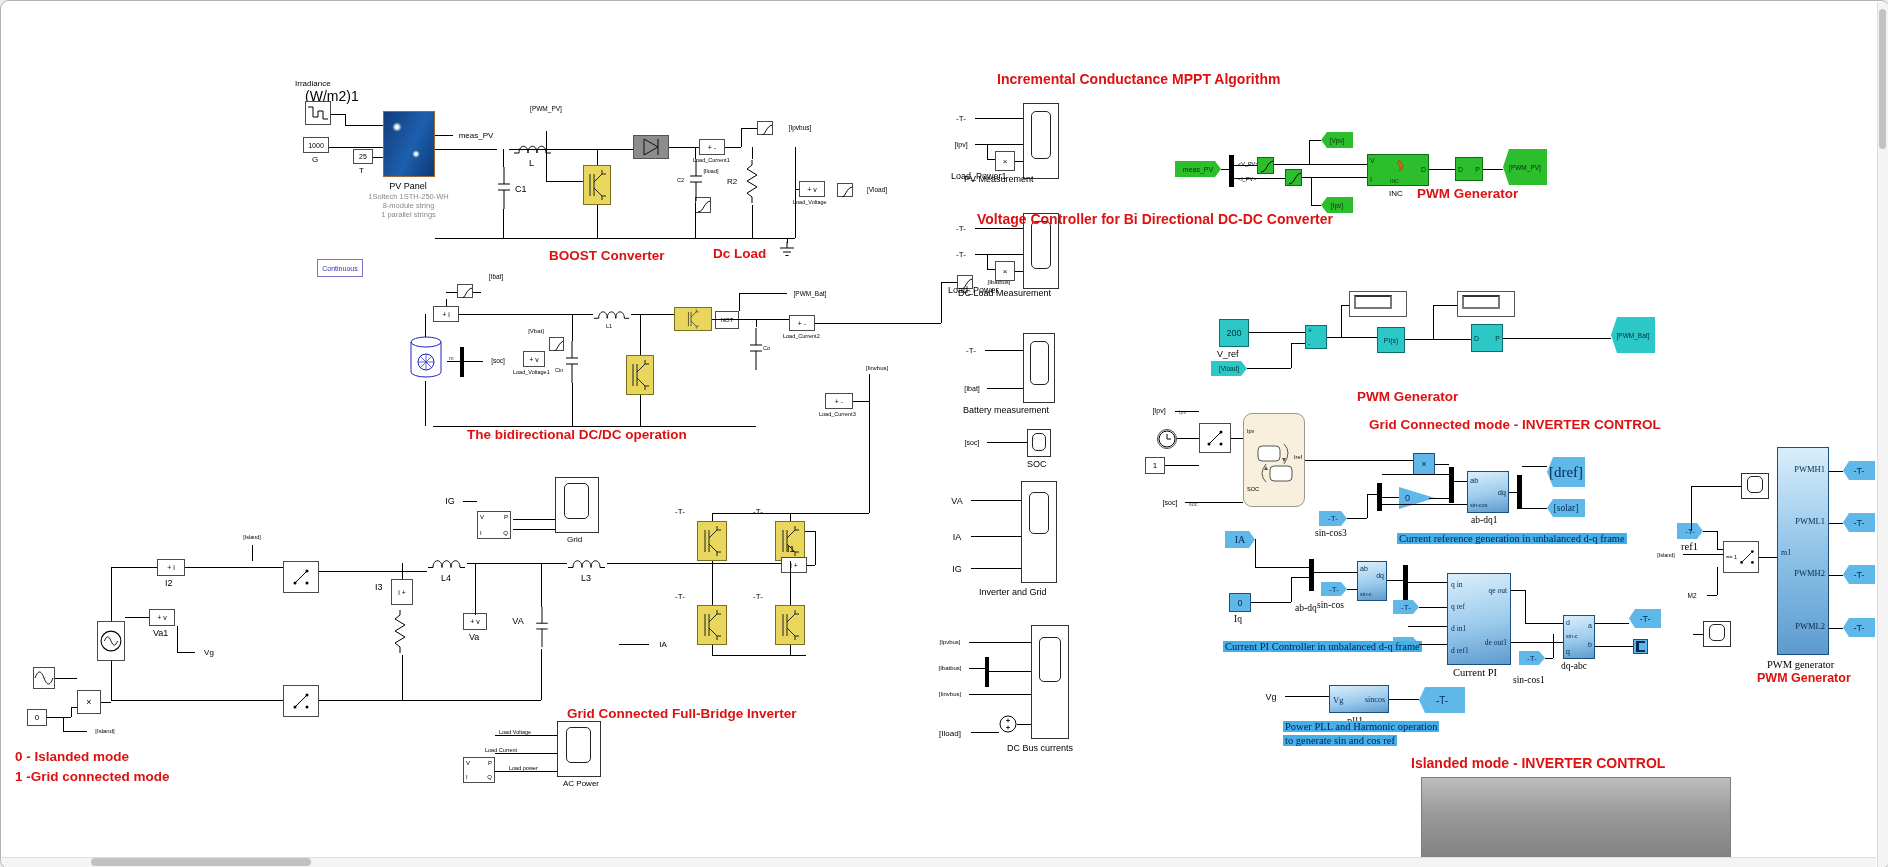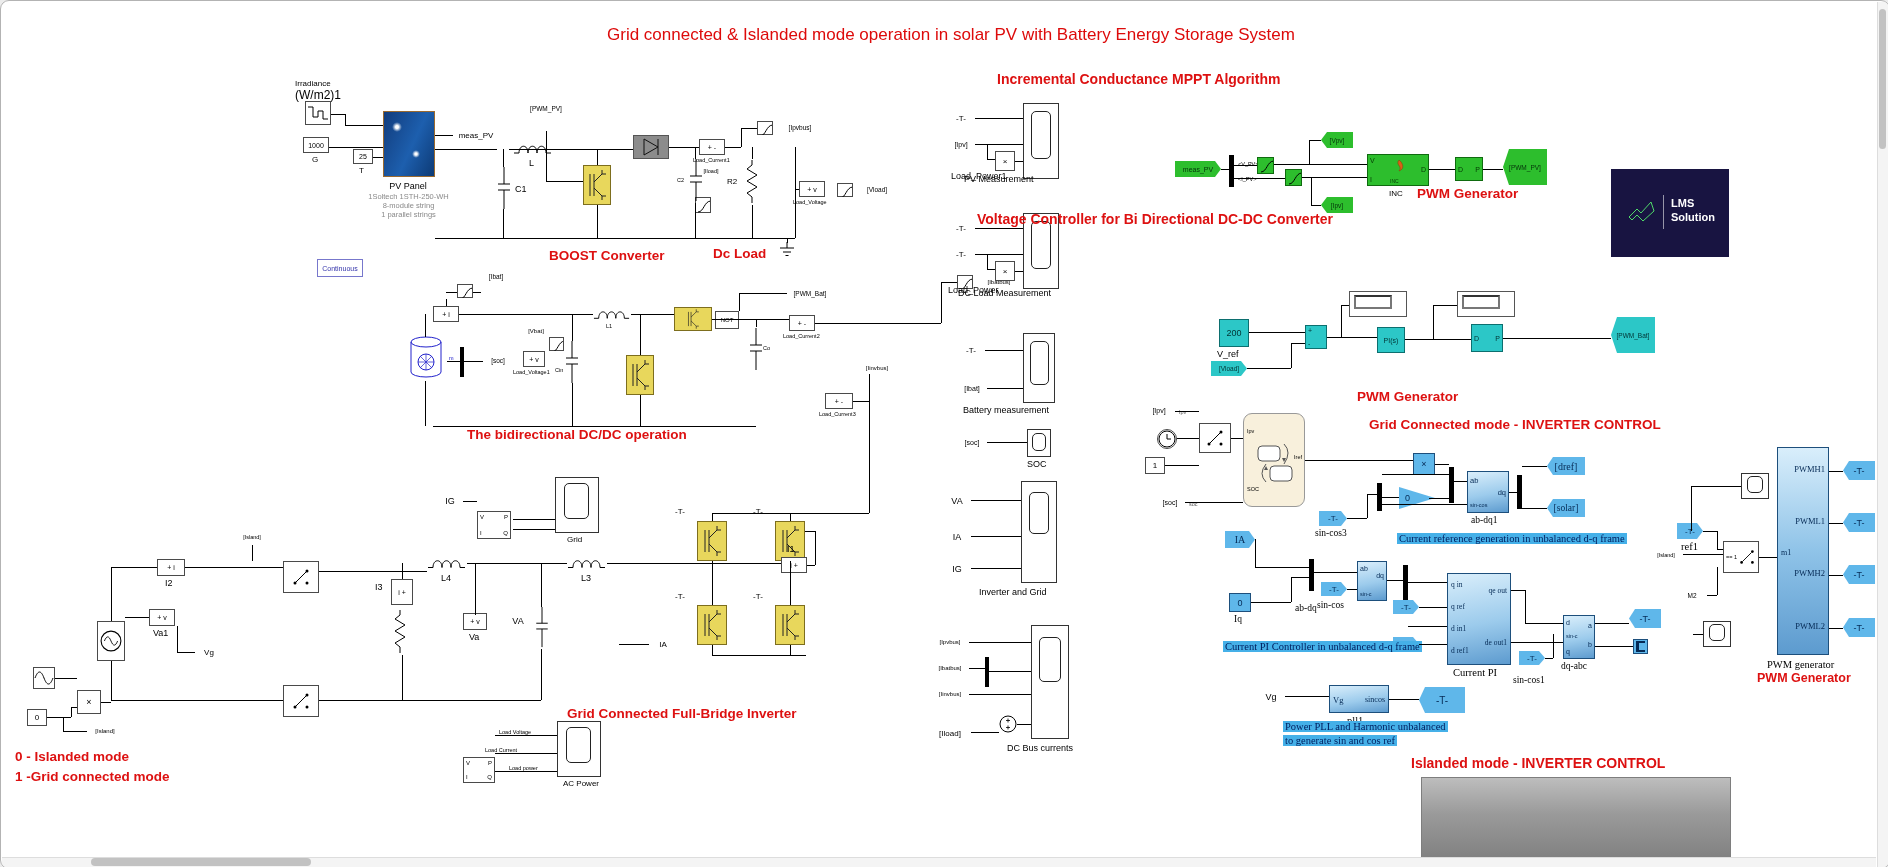--- a/index.html
+++ b/index.html
@@ -101,24 +101,23 @@
         <rect x="14" y="26" width="22" height="15" rx="4" stroke="#555" fill="#fff"></rect>
     <rect x="26" y="46" width="22" height="15" rx="4" stroke="#555" fill="#fff"></rect>
     <path d="M40 24 q8 8 0 20 M22 62 q-8 -8 0 -18" stroke="#555" fill="none"></path>
     <path d="M40 42 l-2 -4 4 0 z M22 46 l-2 4 4 0 z" fill="#555"></path>
       </g>
 </defs>
 </svg>
 
 <div id="stage">
 
-  <div class="lbl" style="left:500px;top:24px;width:900px;text-align:center;font-size:17px;color:#dd0b0b">Grid connected &amp; Islanded mode operation in solar PV with Battery Energy Storage System</div>
 
   <div class="lbl" style="left:294px;top:78px;font-size:8px">Irradiance</div>
-  <div class="lbl" style="left:294px;top:87px;font-size:12px">(W/m2)1</div>
+  <div class="lbl" style="left:304px;top:87px;font-size:14px">(W/m2)1</div>
   <div class="blk" style="left:304px;top:100px;width:26px;height:24px">
       <svg width="22" height="20">
         <use href="#stairw"></use>
       </svg>
     </div>
   <div class="blk" style="left:302px;top:136px;width:26px;height:16px;font-size:7px">1000</div>
   <div class="lbl" style="left:311px;top:154px;font-size:8px">G</div>
   <div class="blk" style="left:352px;top:148px;width:20px;height:15px;font-size:7px">25</div>
   <div class="lbl" style="left:358px;top:165px;font-size:8px">T</div>
   <div class="pv" style="left:382px;top:110px;width:52px;height:66px">
@@ -586,28 +585,20 @@
   <i class="w" style="left:1233px;top:177px;width:51px;height:1px"></i>
   <i class="w" style="left:1273px;top:163px;width:93px;height:1px"></i>
   <i class="w" style="left:1308px;top:139px;width:1px;height:24px"></i>
   <i class="w" style="left:1308px;top:139px;width:12px;height:1px"></i>
   <i class="w" style="left:1301px;top:176px;width:65px;height:1px"></i>
   <i class="w" style="left:1310px;top:176px;width:1px;height:28px"></i>
   <i class="w" style="left:1310px;top:204px;width:10px;height:1px"></i>
   <i class="w" style="left:1428px;top:168px;width:26px;height:1px"></i>
   <i class="w" style="left:1482px;top:168px;width:20px;height:1px"></i>
 
-  <div style="position:absolute;left:1610px;top:168px;width:118px;height:88px;background:#181441">
-    <svg width="30" height="26" viewBox="0 0 30 26" style="position:absolute;left:16px;top:30px">
-      <path d="M2 18 L10 10 L14 14 L24 3 L27 12 L16 22 L10 16 L5 21 Z" fill="none" stroke="#4fd86a" stroke-width="1"></path>
-    </svg>
-    <div style="position:absolute;left:52px;top:26px;width:1px;height:34px;background:rgba(255,255,255,.55)"></div>
-    <div class="lbl" style="left:60px;top:28px;color:#fff;font-weight:bold;font-size:11px">LMS</div>
-    <div class="lbl" style="left:60px;top:42px;color:#fff;font-weight:bold;font-size:11px">Solution</div>
-  </div>
 
   <div class="red" style="left:976px;top:210px;font-size:14px">Voltage Controller for Bi Directional DC-DC Converter</div>
   <div class="blk cblk" style="left:1218px;top:318px;width:30px;height:28px;font-size:9px">200</div>
   <div class="lbl" style="left:1216px;top:348px">V_ref</div>
   <div class="tag fr cyan" style="left:1210px;top:360px;width:36px;height:15px;font-size:6.5px">[Vload]</div>
   <div class="blk cblk" style="left:1304px;top:324px;width:22px;height:24px">
     <span class="port" style="left:2px;top:1px">+</span>
     <span class="port" style="left:2px;bottom:1px">-</span>
   </div>
   <div class="disp" style="left:1348px;top:290px;width:58px;height:26px">
@@ -665,21 +656,21 @@
   <div class="blk" style="left:1412px;top:452px;width:22px;height:22px;background:#5fb7ea;border-color:#1d4f7c;color:#052a55;font-size:9px">×</div>
   <div class="tag blue" style="left:1398px;top:486px;width:30px;height:22px;clip-path:polygon(0 0,100% 50%,0 100%);justify-content:flex-start;padding-left:6px;font-size:9px">0</div>
   <div class="mux" style="left:1448px;top:466px;width:5px;height:36px"></div>
   <div class="blk bblk" style="left:1466px;top:470px;width:42px;height:42px">
     <span class="port" style="left:2px;top:4px;font-size:7.5px">ab</span>
     <span class="port" style="left:2px;bottom:4px;font-size:5.5px">sin-cos</span>
     <span class="port" style="right:2px;top:16px;font-size:7.5px">dq</span>
   </div>
   <div class="slbl" style="left:1470px;top:514px">ab-dq1</div>
   <div class="mux" style="left:1516px;top:474px;width:5px;height:34px"></div>
-  <div class="tag gt blue" style="left:1546px;top:456px;width:38px;height:18px;font-size:10px;font-family:'Liberation Serif',serif">[dref]</div>
+  <div class="tag gt blue" style="left:1546px;top:456px;width:38px;height:30px;font-size:15px;font-family:'Liberation Serif',serif">[dref]</div>
   <div class="tag gt blue" style="left:1546px;top:498px;width:38px;height:18px;font-size:9.5px;font-family:'Liberation Serif',serif">[solar]</div>
   <div class="note" style="left:1396px;top:532px">Current reference generation in unbalanced d-q frame</div>
   <div class="tag fr blue" style="left:1224px;top:530px;width:30px;height:17px;font-size:10px;font-family:'Liberation Serif',serif">IA</div>
   <div class="blk" style="left:1228px;top:592px;width:22px;height:19px;background:#5fb7ea;border-color:#1d4f7c;color:#052a55;font-size:9px">0</div>
   <div class="slbl" style="left:1233px;top:613px">Iq</div>
   <div class="mux" style="left:1308px;top:558px;width:5px;height:32px"></div>
   <div class="tag fr blue" style="left:1320px;top:581px;width:26px;height:14px">-T-</div>
   <div class="slbl" style="left:1316px;top:599px">sin-cos</div>
   <div class="blk bblk" style="left:1356px;top:560px;width:30px;height:40px">
     <span class="port" style="left:2px;top:3px;font-size:7px">ab</span>
@@ -797,21 +788,21 @@
   <i class="w" style="left:1828px;top:574px;width:14px;height:1px"></i>
   <i class="w" style="left:1828px;top:627px;width:14px;height:1px"></i>
 
   <div class="tag fr" style="left:1256px;top:688px;width:28px;height:15px;font-size:9px">Vg</div>
   <div class="blk bblk" style="left:1328px;top:684px;width:60px;height:28px">
     <span class="port" style="left:3px;top:9px;font-size:8.5px;font-family:'Liberation Serif',serif">Vg</span>
     <span class="port" style="right:3px;top:9px;font-size:8px;font-family:'Liberation Serif',serif">sincos</span>
   </div>
   <div class="slbl" style="left:1346px;top:714px;font-size:10.5px">pll1</div>
   <div class="tag gt blue" style="left:1418px;top:686px;width:46px;height:26px;font-size:10px">-T-</div>
-  <div class="note" style="left:1282px;top:720px">Power PLL and Harmonic unbalanced</div>
+  <div class="note" style="left:1282px;top:720px">Power PLL and Harmonic operation</div>
   <div class="note" style="left:1282px;top:734px">to generate sin and cos ref</div>
   <i class="w" style="left:1284px;top:695px;width:44px;height:1px"></i>
   <i class="w" style="left:1388px;top:698px;width:30px;height:1px"></i>
 
   <div class="red" style="left:1410px;top:754px;font-size:14px">Islanded mode - INVERTER CONTROL</div>
   <div class="grad" style="left:1420px;top:776px;width:308px;height:80px"></div>
 
   <div style="position:absolute;left:1px;top:856px;width:1874px;height:10px;background:#f4f4f4;border-top:1px solid #ddd"></div>
   <div style="position:absolute;left:90px;top:857px;width:220px;height:8px;background:#c2c2c2;border-radius:4px"></div>
   <div style="position:absolute;left:1876px;top:1px;width:11px;height:865px;background:#f4f4f4;border-left:1px solid #ddd"></div>

